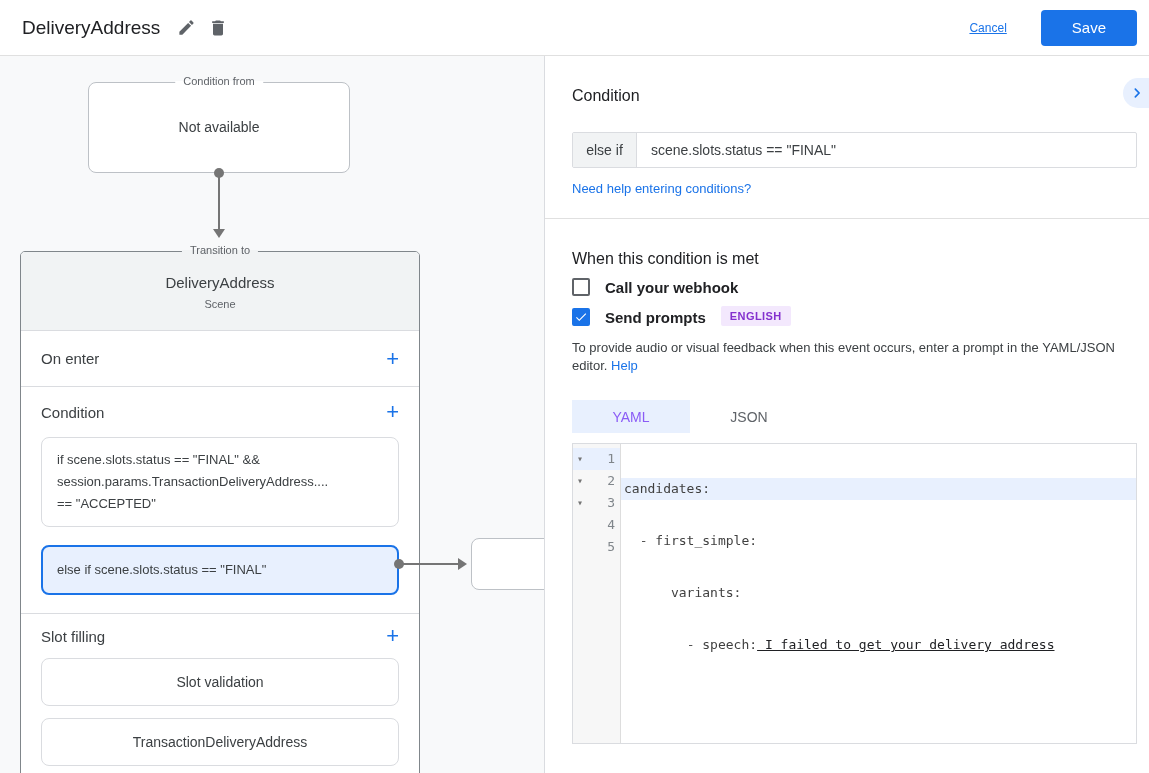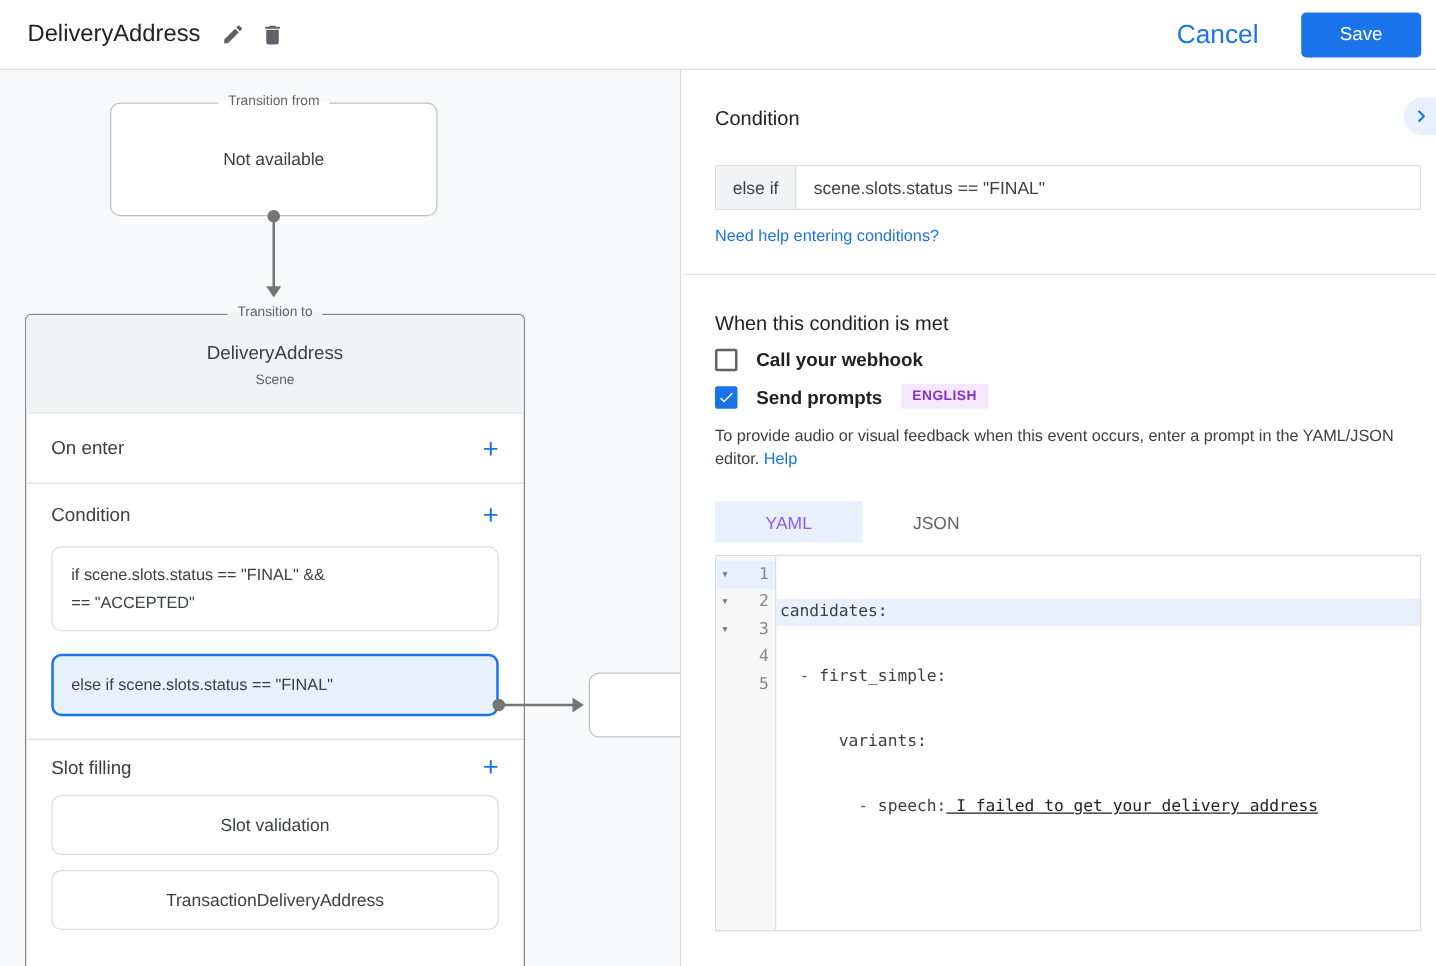--- a/index.html
+++ b/index.html
@@ -8,22 +8,22 @@
 
   
   .appbar { height:56px; background:#fff; border-bottom:1px solid #e0e0e0;
             display:flex; align-items:center; padding:0 12px 0 22px; }
   .appbar-title { font-size:19px; color:#202124; }
   .iconbtn { background:none; border:none; cursor:pointer; display:flex; align-items:center;
              justify-content:center; width:32px; height:32px; }
   .iconbtn svg { fill:#5f6368; }
   .edit-btn { margin-left:10px; }
   .appbar-spacer { flex:1; }
-  .cancel-btn { background:none; border:none; color:#1a73e8; font-size:21px; font-weight:500;
-                font-family:inherit; cursor:pointer; margin-right:34px; }
+  .cancel-btn { background:none; border:none; color:#1a73e8; font-size:12px; font-weight:500;
+                font-family:inherit; cursor:pointer; margin-right:34px;text-decoration:underline; }
   .save-btn { background:#1a73e8; color:#fff; border:none; border-radius:4px; height:36px;
               padding:0 31px; font-size:15px; font-weight:500; font-family:inherit; cursor:pointer; }
 
   
   .main { display:flex; height:717px; }
   .canvas { width:545px; position:relative; background:#f8f9fa;
             border-right:1px solid #dadce0; overflow:hidden; flex:none; }
   .panel { flex:1; background:#fff; position:relative; overflow:hidden; }
 
   
@@ -143,21 +143,21 @@
   <div class="appbar-spacer"></div>
   <button class="cancel-btn">Cancel</button>
   <button class="save-btn">Save</button>
 </div>
 
 <div class="main">
 
   <div class="canvas">
 
     <div class="tfrom">
-      <span class="legend legend-tfrom">Transition from</span>
+      <span class="legend legend-tfrom">Condition from</span>
       <div class="tfrom-text">Not available</div>
     </div>
 
     <div class="dot" style="left:214px; top:112px;"></div>
     <div class="vline" style="left:218px; top:120px; height:54px;"></div>
     <div class="arrow-down" style="left:213px; top:173px;"></div>
 
     <div class="scene-card">
       <span class="legend legend-scene">Transition to</span>
       <div class="scene-head">
@@ -170,20 +170,21 @@
         <button class="plus">+</button>
       </div>
 
       <div class="sec-condition">
         <div class="sec-head">
           <span class="sec-label">Condition</span>
           <button class="plus">+</button>
         </div>
         <div class="cond-box">
           <div>if scene.slots.status == "FINAL" &amp;&amp;</div>
+          <div>session.params.TransactionDeliveryAddress....</div>
           <div>== "ACCEPTED"</div>
         </div>
         <div class="cond-box-selected">else if scene.slots.status == "FINAL"</div>
       </div>
 
       <div class="sec-slot">
         <div class="sec-head-slot">
           <span class="sec-label">Slot filling</span>
           <button class="plus">+</button>
         </div>

